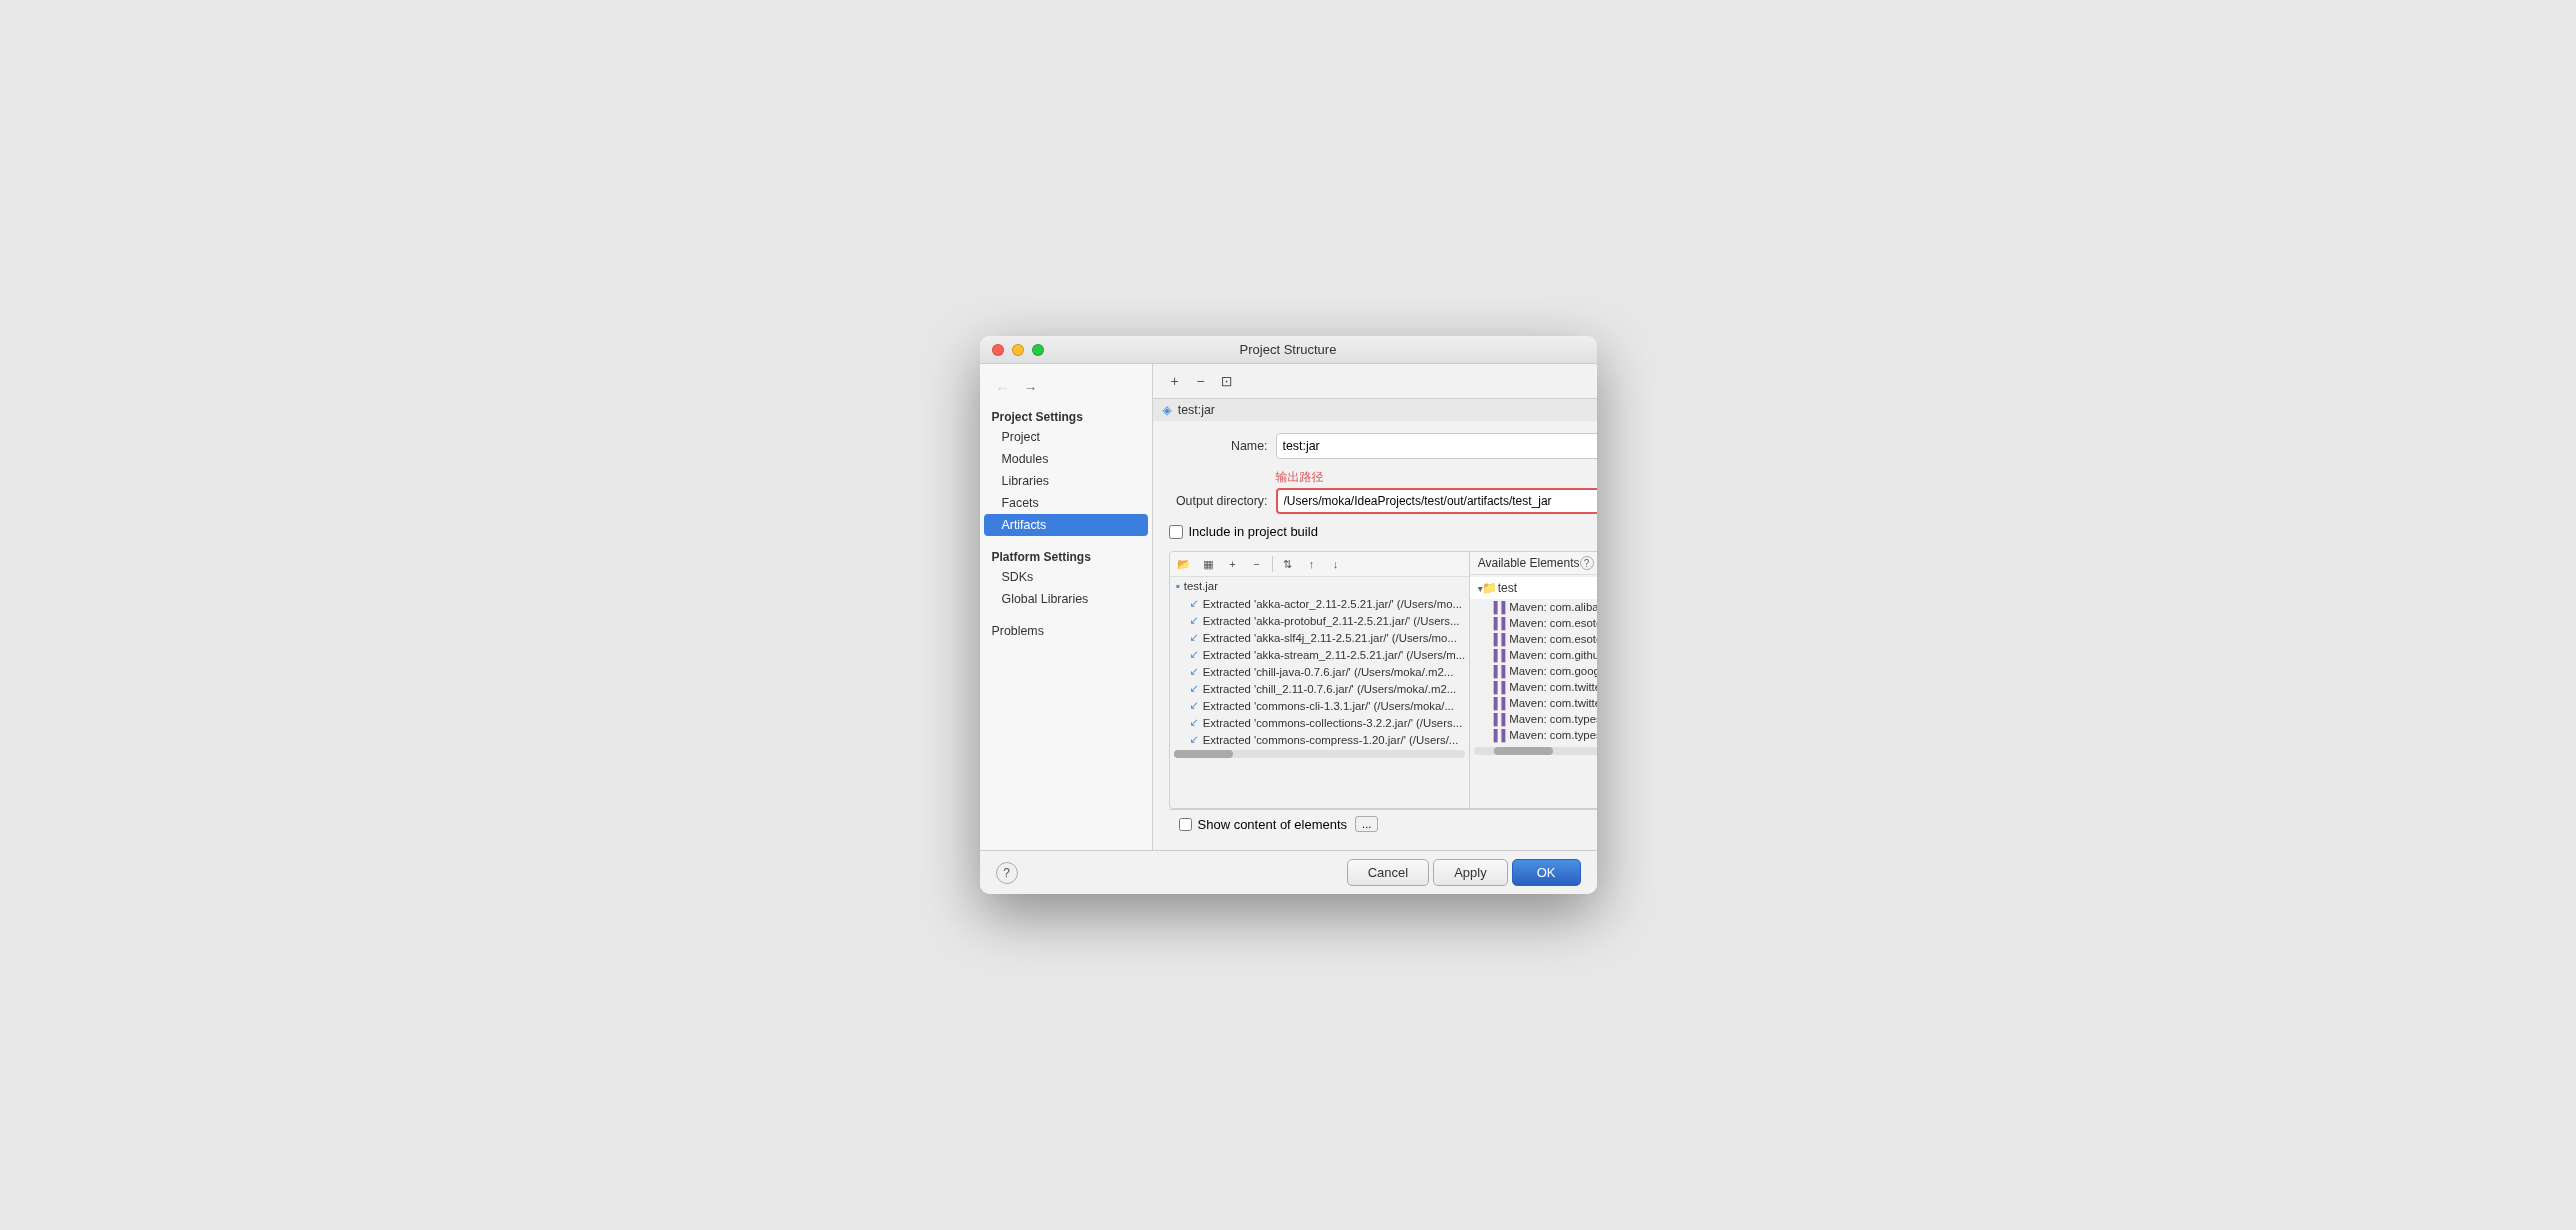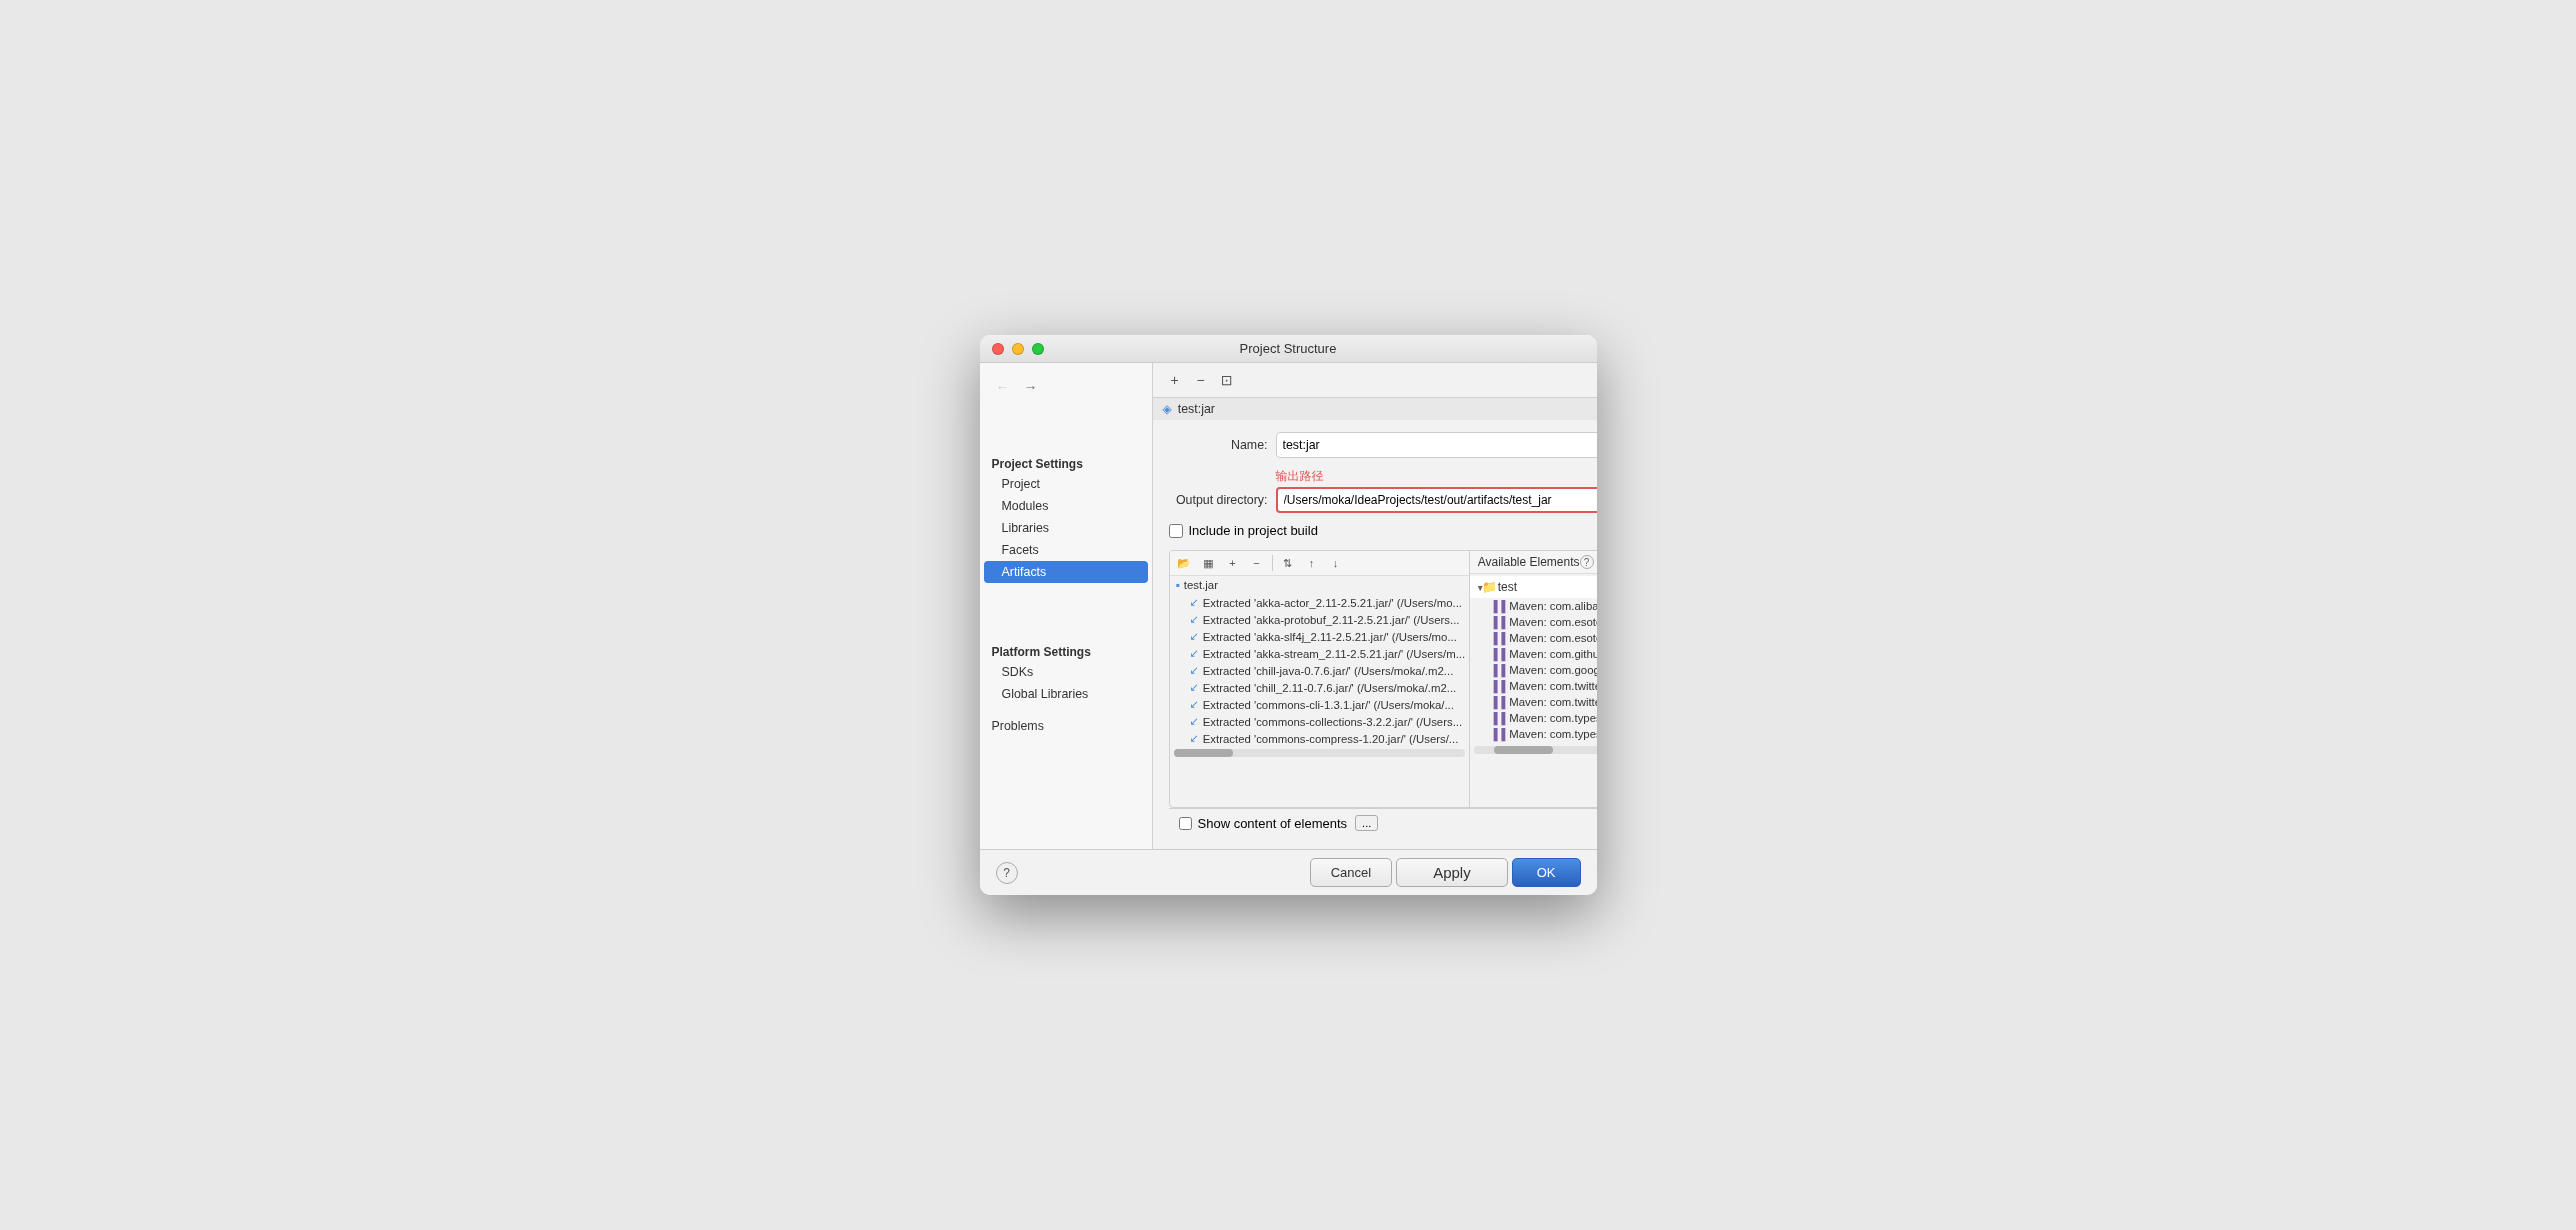--- a/index.html
+++ b/index.html
@@ -69,21 +69,20 @@
       font-size: 14px;
       cursor: pointer;
       padding: 2px 4px;
     }
     .nav-arrow.disabled { color: #ccc; cursor: default; }
     .sidebar-section-title {
       font-size: 12px;
       font-weight: 700;
       color: #333;
       padding: 6px 12px 2px;
-      margin-top: 48px;
     }
     .sidebar-item {
       padding: 4px 12px 4px 22px;
       font-size: 12.4px;
       color: #333;
       cursor: pointer;
     }
     .sidebar-item.active {
       background: #3b7ede;
       color: white;
@@ -349,25 +348,25 @@
     .btn-cancel {
       padding: 5px 20px;
       border: 1px solid #aaa;
       border-radius: 5px;
       background: linear-gradient(to bottom, #f8f8f8, #e8e8e8);
       font-size: 13px;
       cursor: pointer;
       color: #333;
     }
     .btn-apply {
-      padding: 5px 36px;
+      padding: 5px 20px;
       border: 1px solid #aaa;
       border-radius: 5px;
       background: linear-gradient(to bottom, #f8f8f8, #e8e8e8);
-      font-size: 15px;
+      font-size: 13px;
       cursor: pointer;
       color: #333;
     }
     .btn-ok {
       padding: 5px 24px;
       border: 1px solid #2a60c0;
       border-radius: 5px;
       background: linear-gradient(to bottom, #4a90e2, #2a60c0);
       font-size: 13px;
       cursor: pointer;

